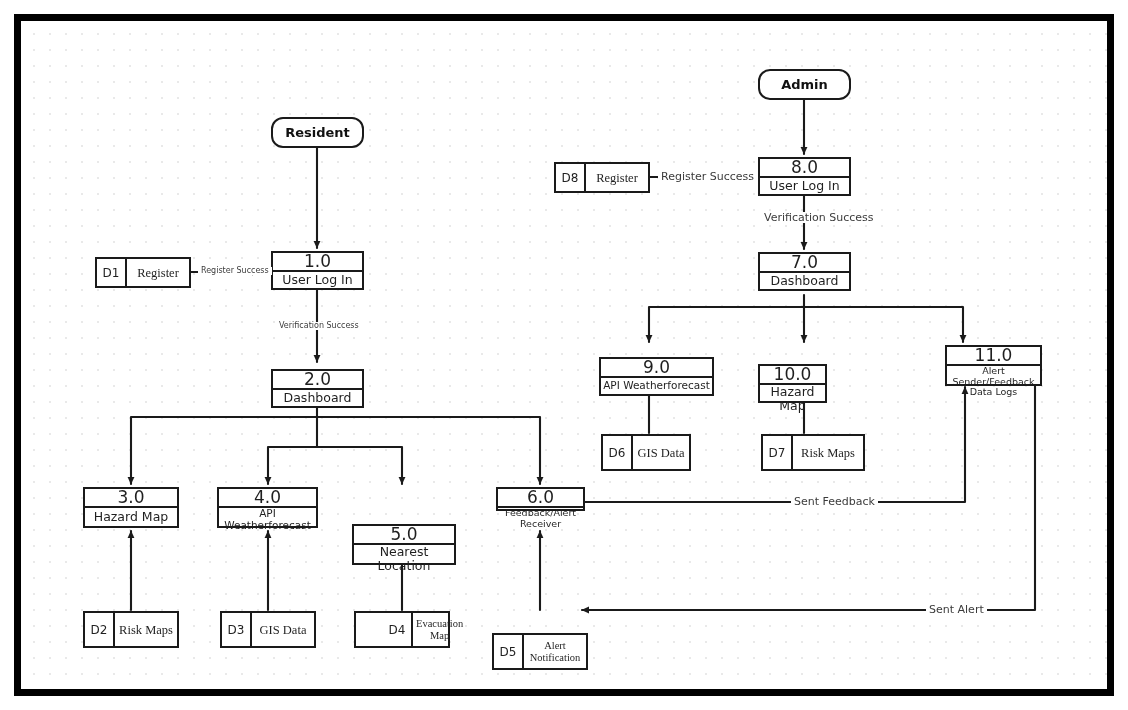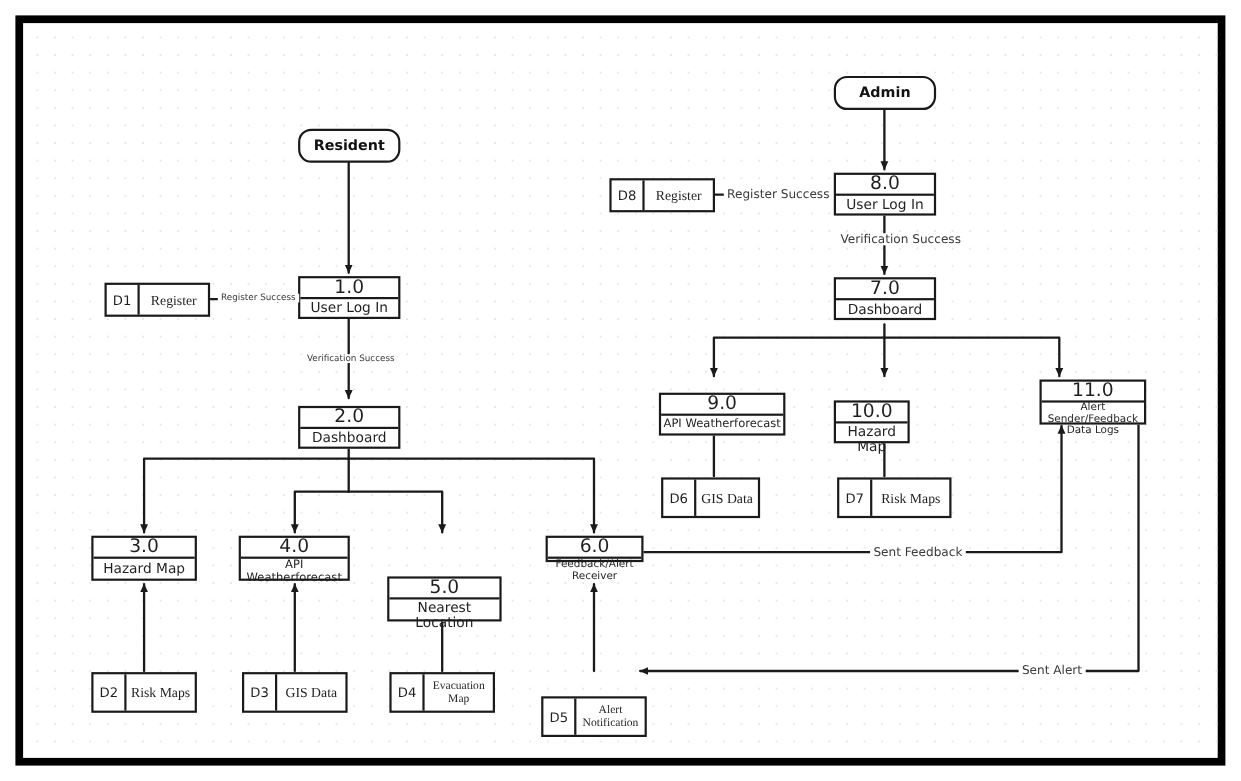--- a/index.html
+++ b/index.html
@@ -151,21 +151,21 @@
       <div class="nm">Register</div>
     </div>
     <div class="node store" style="left:62px;top:590px;width:96px;height:37px;">
       <div class="id">D2</div>
       <div class="nm">Risk Maps</div>
     </div>
     <div class="node store" style="left:199px;top:590px;width:96px;height:37px;">
       <div class="id">D3</div>
       <div class="nm">GIS Data</div>
     </div>
-    <div class="node store small" style="left:333px;top:590px;width:96px;height:37px;">
+    <div class="node store small" style="left:333px;top:590px;width:96px;height:37px;padding-left:27px;">
       <div class="id">D4</div>
       <div class="nm">Evacuation Map</div>
     </div>
     <div class="node store small" style="left:471px;top:590px;width:96px;height:37px;margin-top:22px;">
       <div class="id">D5</div>
       <div class="nm">Alert Notification</div>
     </div>
     <div class="node store" style="left:580px;top:413px;width:90px;height:37px;">
       <div class="id">D6</div>
       <div class="nm">GIS Data</div>

